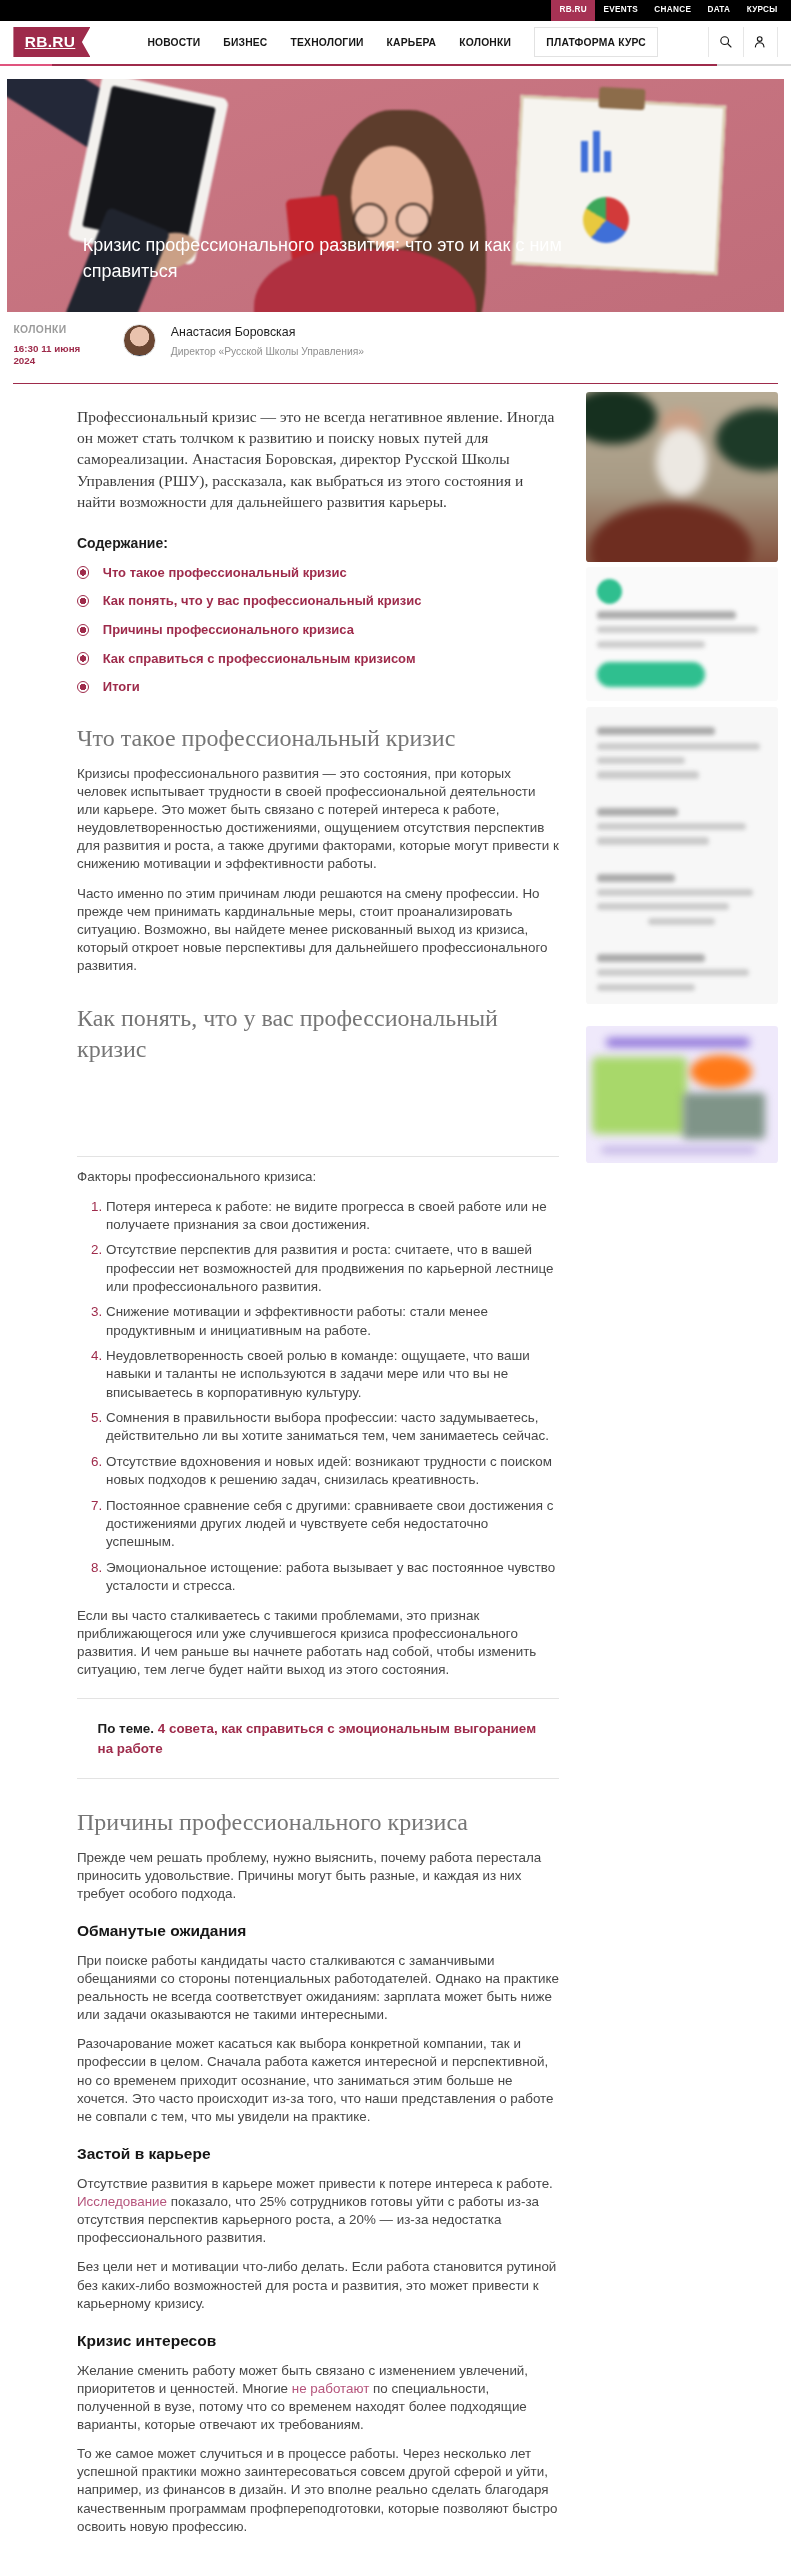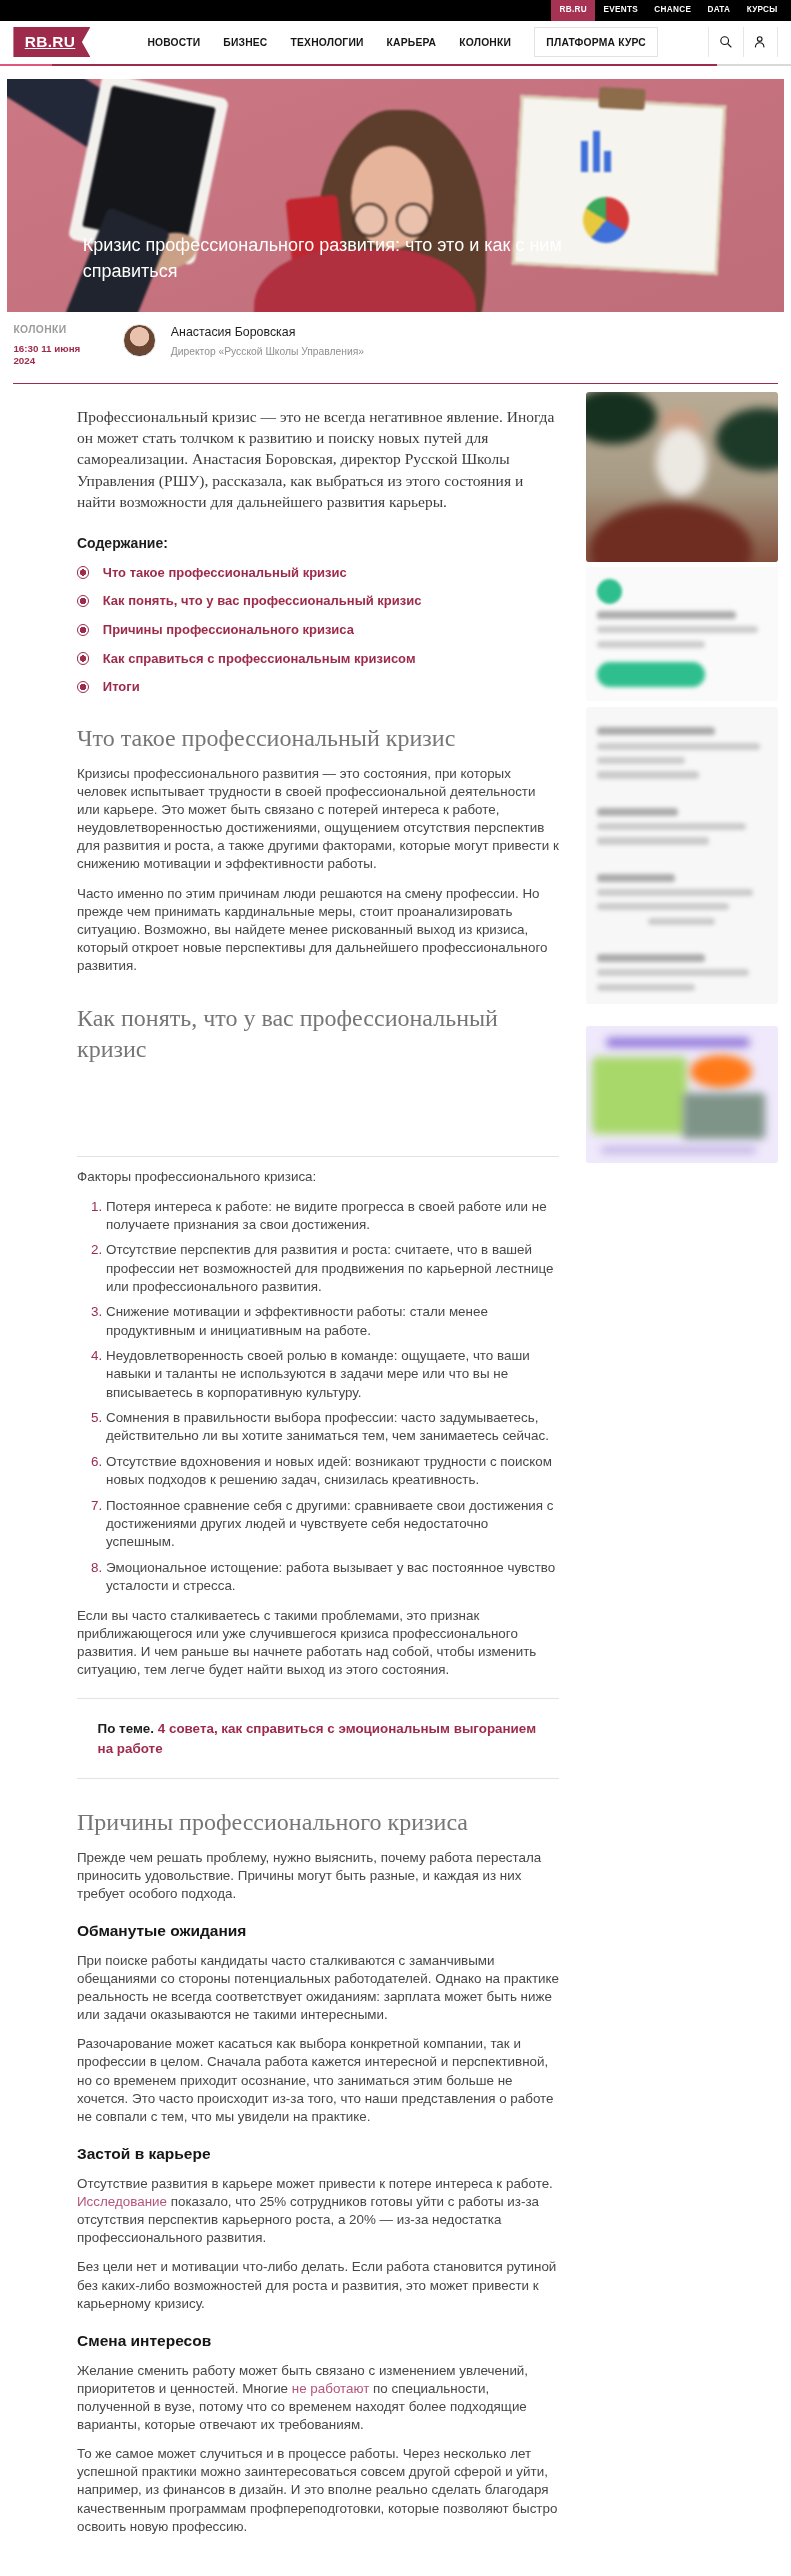--- a/index.html
+++ b/index.html
@@ -272,21 +272,21 @@
       <h3 class="sub">Обманутые ожидания</h3>
       <p class="body">При поиске работы кандидаты часто сталкиваются с заманчивыми обещаниями со стороны потенциальных работодателей. Однако на практике реальность не всегда соответствует ожиданиям: зарплата может быть ниже или задачи оказываются не такими интересными.</p>
       <p class="body">Разочарование может касаться как выбора конкретной компании, так и профессии в целом. Сначала работа кажется интересной и перспективной, но со временем приходит осознание, что заниматься этим больше не хочется. Это часто происходит из-за того, что наши представления о работе не совпали с тем, что мы увидели на практике.</p>
 
       <h3 class="sub">Застой в карьере</h3>
       <p class="body">
         <span>Отсутствие развития в карьере может привести к потере интереса к работе. </span><a class="inline-link" href="#">Исследование</a><span> показало, что 25% сотрудников готовы уйти с работы из-за отсутствия перспектив карьерного роста, а 20% — из-за недостатка профессионального развития.</span>
       </p>
       <p class="body">Без цели нет и мотивации что-либо делать. Если работа становится рутиной без каких-либо возможностей для роста и развития, это может привести к карьерному кризису.</p>
 
-      <h3 class="sub">Смена интересов</h3>
+      <h3 class="sub">Кризис интересов</h3>
       <p class="body">
         <span>Желание сменить работу может быть связано с изменением увлечений, приоритетов и ценностей. Многие </span><a class="inline-link" href="#">не работают</a><span> по специальности, полученной в вузе, потому что со временем находят более подходящие варианты, которые отвечают их требованиям.</span>
       </p>
       <p class="body">То же самое может случиться и в процессе работы. Через несколько лет успешной практики можно заинтересоваться совсем другой сферой и уйти, например, из финансов в дизайн. И это вполне реально сделать благодаря качественным программам профпереподготовки, которые позволяют быстро освоить новую профессию.</p>
 
     </div>
 
     <aside class="sidebar">
       <div class="ad-photo">
         <div class="ph"></div>

